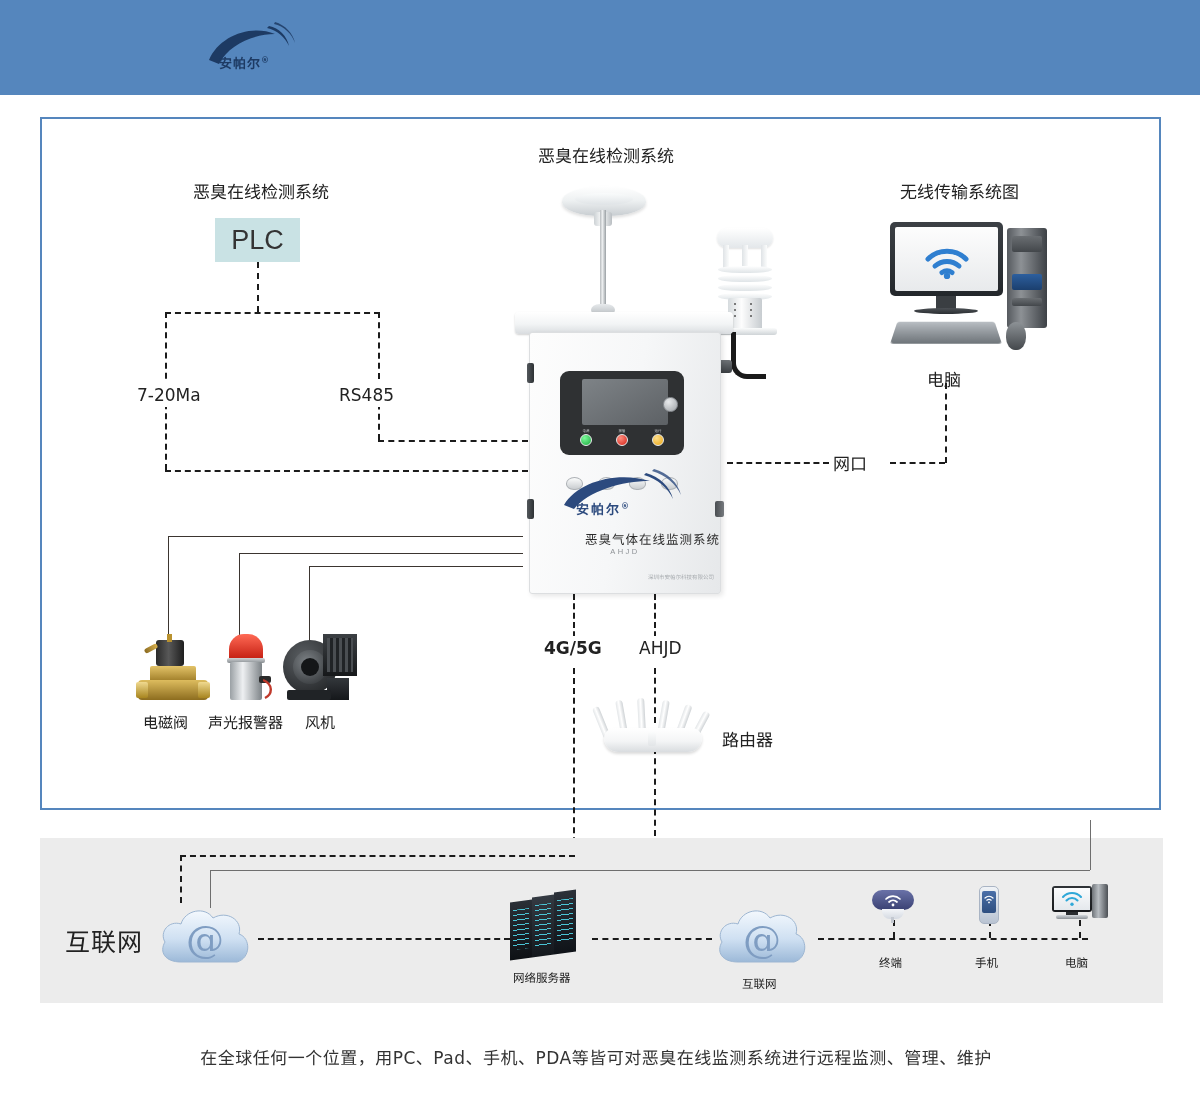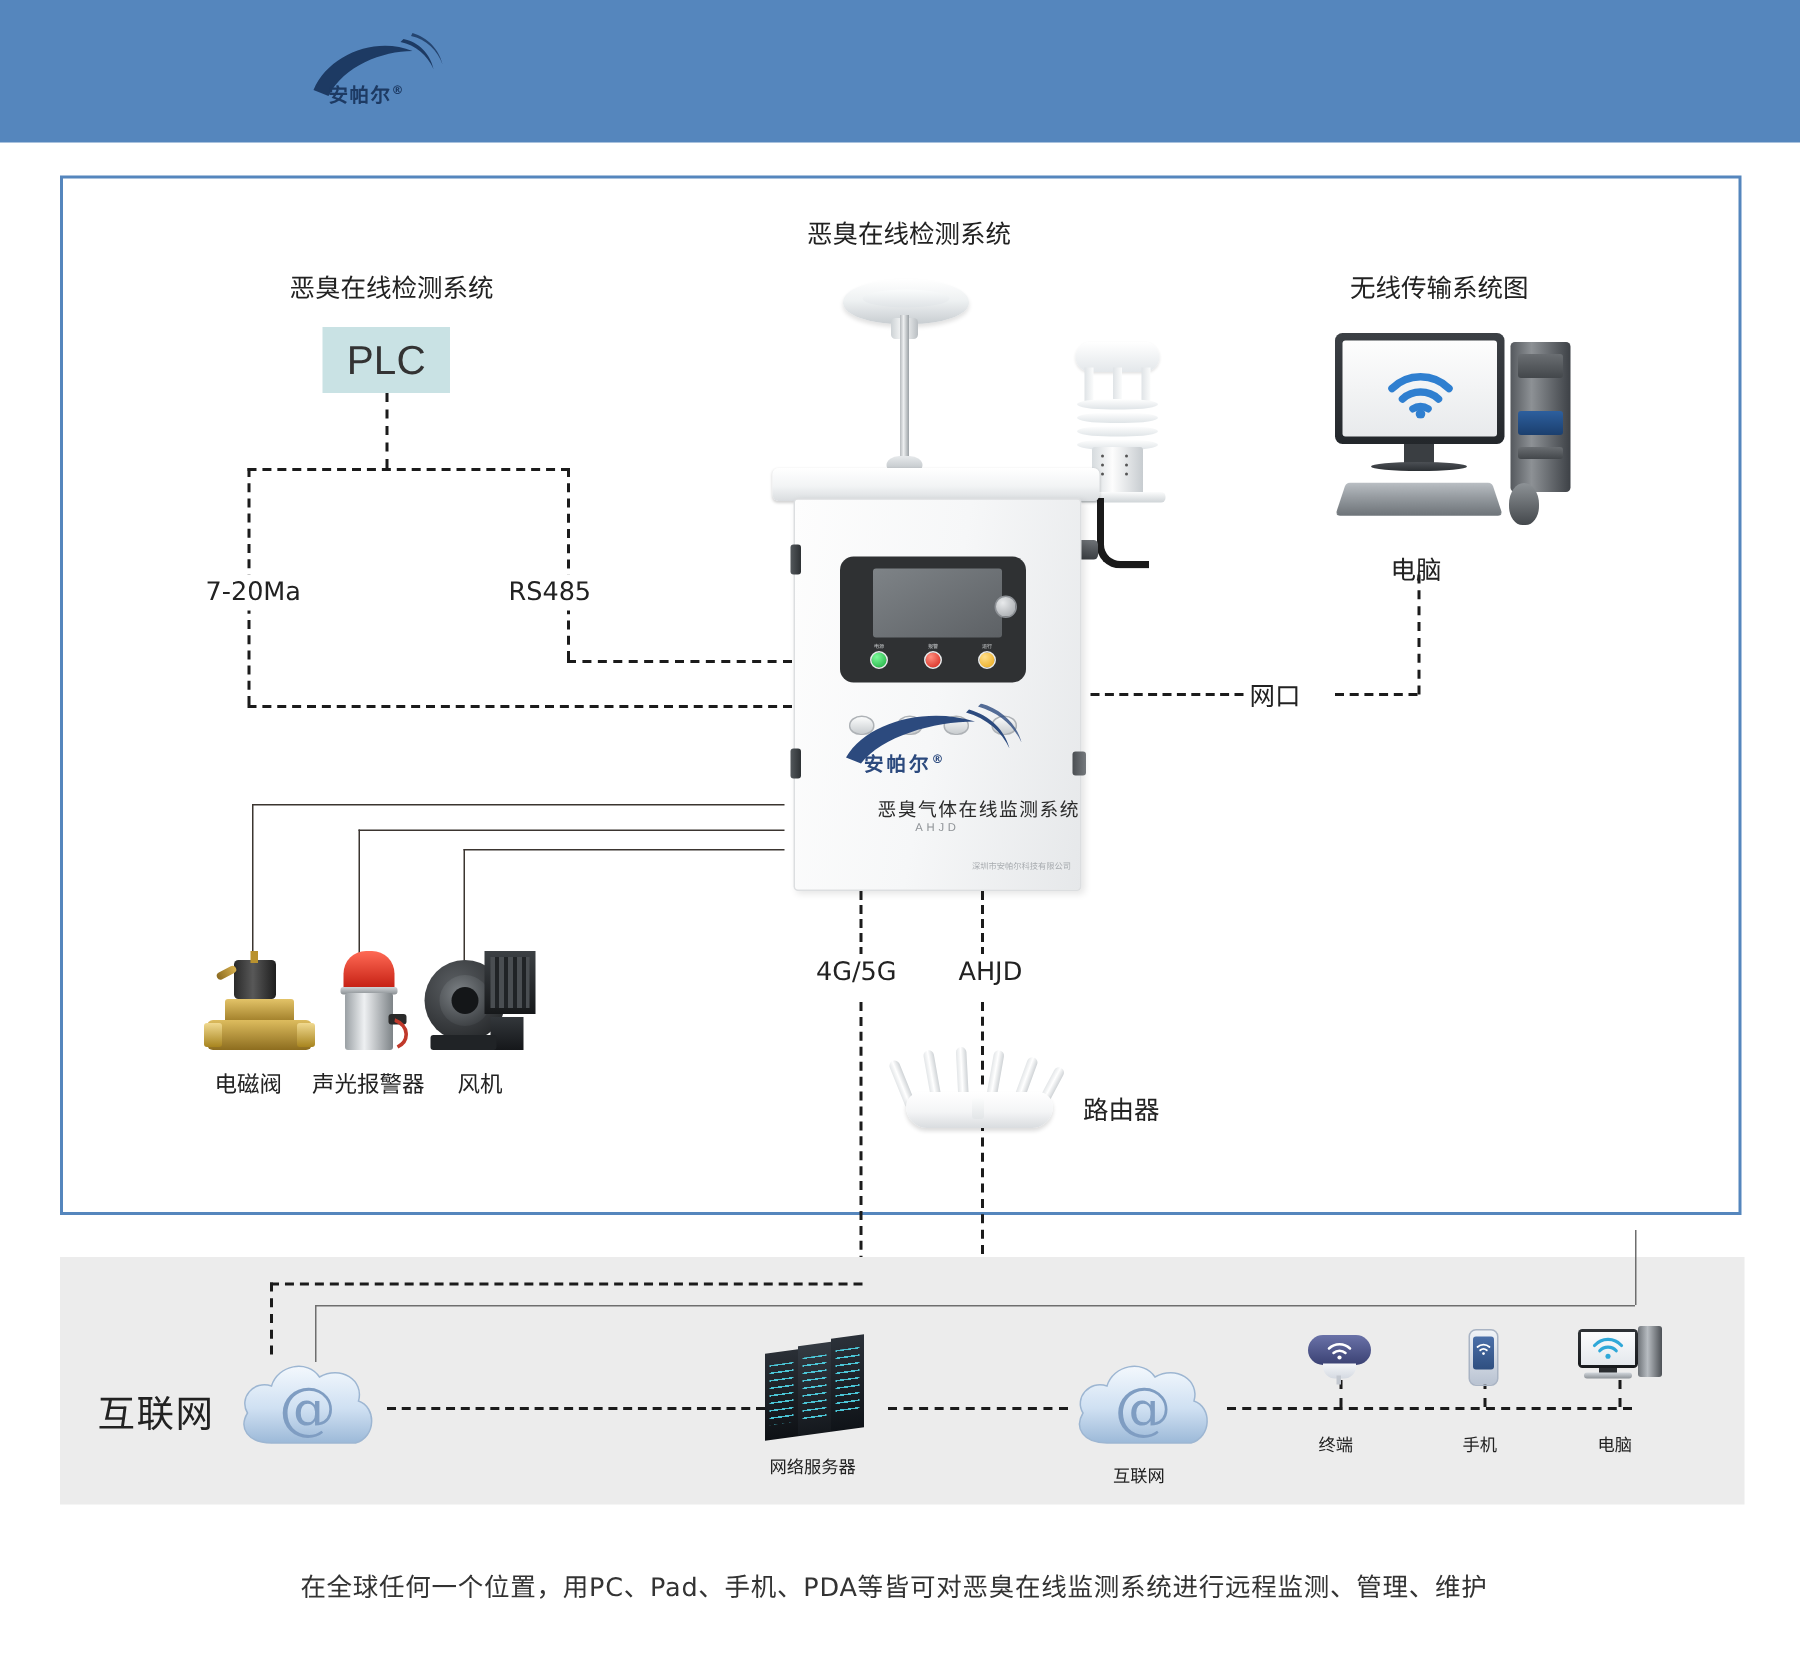--- a/index.html
+++ b/index.html
@@ -373,21 +373,21 @@
   <div style="position:absolute;left:40px;top:0;width:34px;height:42px;background:linear-gradient(180deg,#3c4044,#16181a);"></div>
   <div style="position:absolute;left:44px;top:4px;width:26px;height:34px;background:repeating-linear-gradient(90deg,#4a4e52 0 3px,#202326 3px 6px);"></div>
   <div style="position:absolute;left:44px;top:44px;width:22px;height:22px;background:linear-gradient(180deg,#33373b,#15171a);"></div>
   <div style="position:absolute;left:4px;top:56px;width:44px;height:10px;border-radius:2px;background:#202326;"></div>
 </div>
 <div class="lbl t16" style="left:143px;top:711px;text-align:right;">电磁阀</div>
 <div class="lbl t16" style="left:208px;top:711px;">声光报警器</div>
 <div class="lbl t16" style="left:305px;top:711px;">风机</div>
 
 <div class="dv" style="left:573px;top:594px;height:62px;"></div>
-<div class="lbl t18" style="left:541px;top:636px;background:#fff;padding:2px 3px;">4G/5G</div>
+<div class="lbl t18" style="left:541px;top:636px;background:#fff;padding:2px 3px;font-weight:bold;">4G/5G</div>
 <div class="dv" style="left:573px;top:668px;height:205px;"></div>
 
 <div class="dv" style="left:654px;top:594px;height:62px;"></div>
 <div class="lbl t18" style="left:636px;top:636px;background:#fff;padding:2px 3px;">AHJD</div>
 <div class="dv" style="left:654px;top:668px;height:55px;"></div>
 <div class="dv" style="left:654px;top:748px;height:170px;"></div>
 
 <div id="router">
   <div class="rt-ant" style="left:0;top:6px;transform:rotate(-22deg);"></div>
   <div class="rt-ant" style="left:20px;top:0;transform:rotate(-10deg);"></div>

